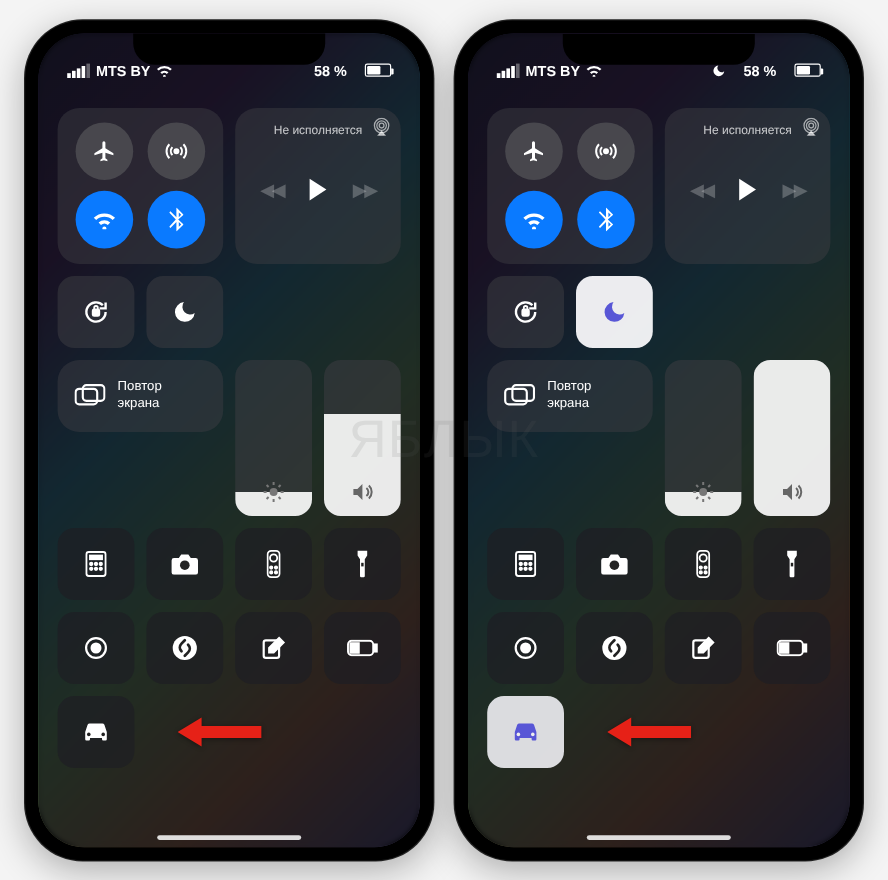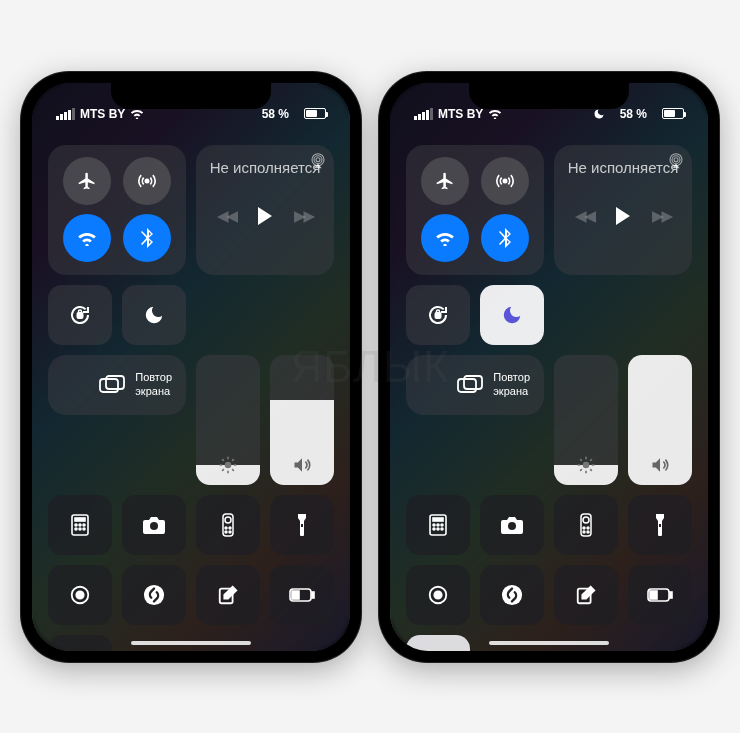--- a/index.html
+++ b/index.html
@@ -21,21 +21,21 @@
     transform: translate(-50%, -50%);
     font-size: 44px;
     color: rgba(100,100,100,0.12);
     pointer-events: none;
     letter-spacing: 1px;
     z-index: 999;
     font-weight: 400;
   }
   .phone {
     width: 340px;
-    height: 590px;
+    height: 700px;
     background: #000;
     border-radius: 48px;
     padding: 11px;
     position: relative;
     box-shadow: 0 0 0 1px #222, 0 8px 30px rgba(0,0,0,0.3);
   }
   .notch {
     position: absolute;
     top: 11px;
     left: 50%;
@@ -83,21 +83,20 @@
   .sig-bars span:nth-child(5){height:12px;background:rgba(255,255,255,0.35)}
   .battery { width:22px; height:11px; border:1px solid #fff; border-radius:2px; position:relative; }
   .battery::after { content:""; position:absolute; right:-3px; top:3px; width:2px; height:5px; background:#fff; border-radius:0 1px 1px 0; }
   .battery-fill { position:absolute; left:1px; top:1px; bottom:1px; width:55%; background:#fff; border-radius:1px; }
 
   .grid { display: grid; grid-template-columns: 1fr 1fr; gap: 10px; margin-top: 18px; }
   .panel {
     background: rgba(60,60,65,0.5);
     border-radius: 18px;
     position: relative;
-    justify-content: flex-end;
   }
   .connectivity {
     height: 130px;
     display: grid;
     grid-template-columns: 1fr 1fr;
     grid-template-rows: 1fr 1fr;
     gap: 7px;
     padding: 12px;
   }
   .round-btn {
@@ -112,21 +111,21 @@
   .round-blue { background: #0a7aff; }
 
   .media {
     height: 130px;
     padding: 14px 10px;
     display: flex;
     flex-direction: column;
     align-items: center;
     justify-content: space-between;
   }
-  .media-title { color: rgba(255,255,255,0.75); font-size: 15px; text-align:center; }
+  .media-title { color: rgba(255,255,255,0.75); font-size: 10px; text-align:center; }
   .media-ctrl { display: flex; gap:22px; align-items:center; }
   .play { width:0; height:0; border-left:14px solid #fff; border-top:9px solid transparent; border-bottom:9px solid transparent; }
   .skip { color: rgba(255,255,255,0.25); font-size:15px; letter-spacing:-2px; }
   .airplay-ind { position:absolute; top:8px; right:8px; width:16px; height:16px; }
 
   .row2 {
     height: 60px;
     display:flex;
     gap:10px;
     padding:0;

